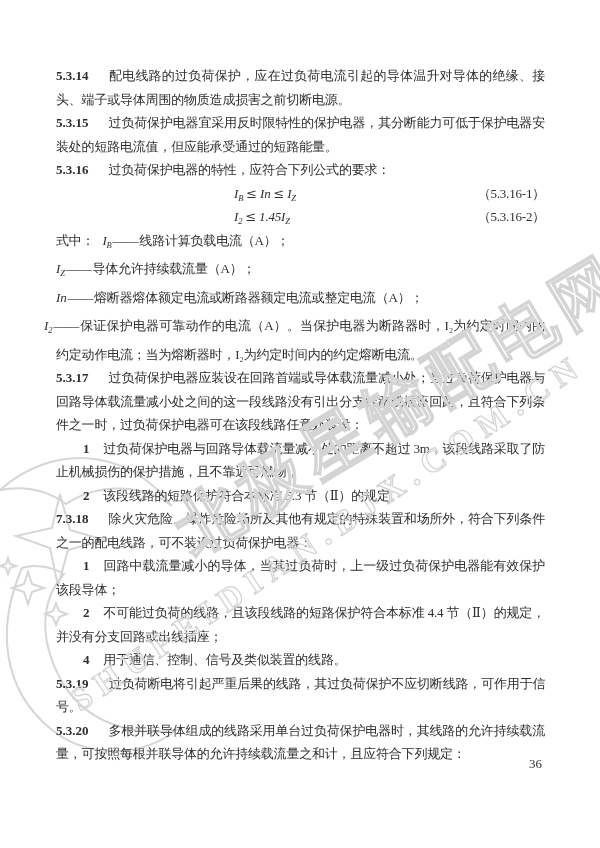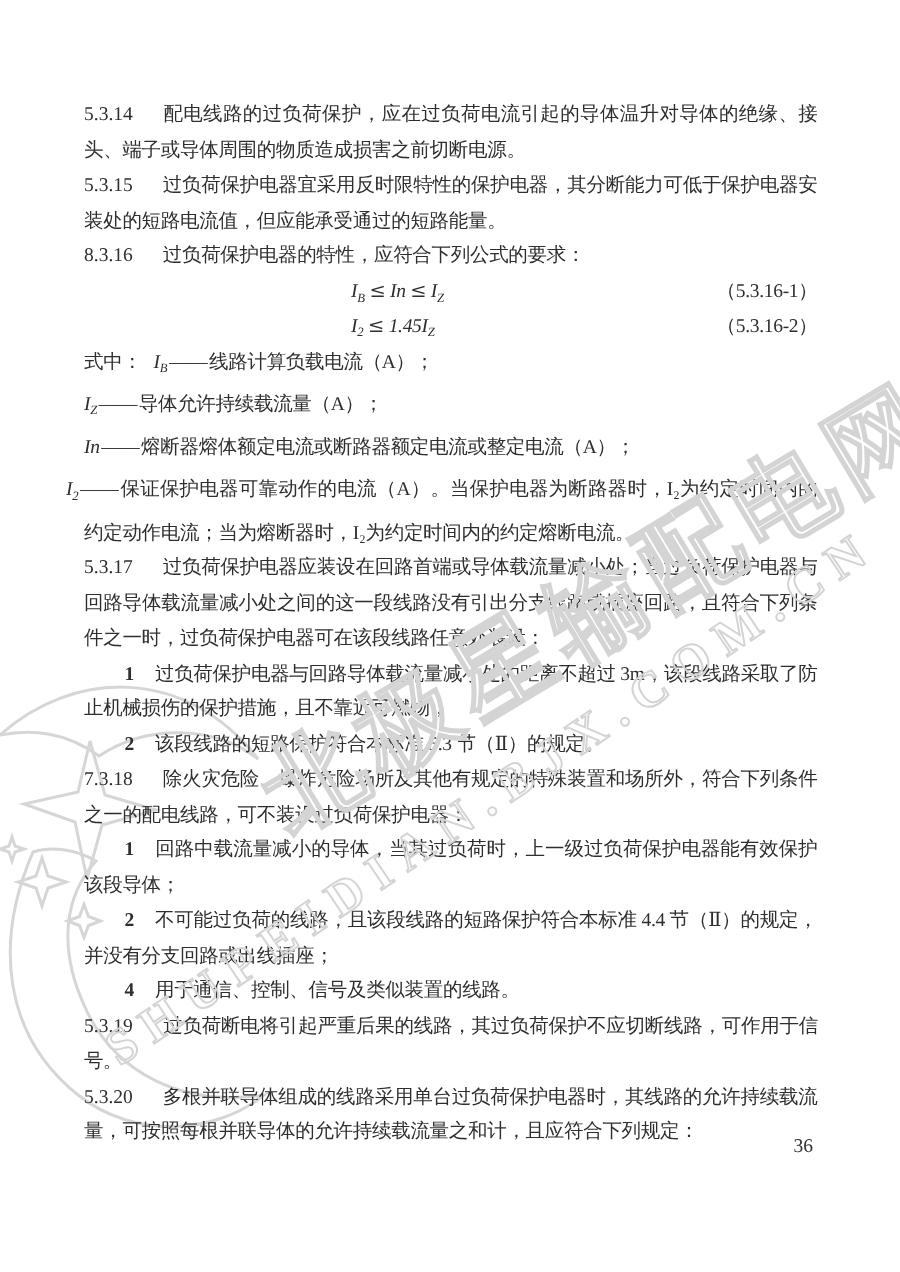--- a/index.html
+++ b/index.html
@@ -9,21 +9,21 @@
     font-family:"Liberation Serif","DejaVu Serif",serif;
     color:#2e2e2e;
   }
   
   .page-content{
     position:absolute;left:56px;top:64px;width:489px;
     font-size:13px;line-height:23.5px;text-align:justify;
     letter-spacing:-0.2px;z-index:2;
   }
   .page-content p{margin:0;padding:0;}
-  .cnum{font-weight:normal;margin-right:20px;letter-spacing:0;}
+  .cnum{font-weight:bold;margin-right:20px;letter-spacing:0;}
   .sub{text-indent:27px;}
   .sub b{font-weight:bold;margin-right:14px;}
   .tight{letter-spacing:-0.55px;}
   
   .formula-row{position:relative;padding-left:178px;height:23.5px;}
   .formula{font-style:italic;margin-top:24px;}
   .formula i{font-style:italic;}
   .formula .op{font-style:normal;margin:0 3px;font-family:"DejaVu Serif",serif;}
   sub{font-size:8.5px;font-style:italic;vertical-align:-3px;letter-spacing:0;}
   .formula-ref{position:absolute;right:0;top:0;font-style:normal;}
@@ -67,21 +67,21 @@
 </svg>
 <div class="wm wm-cn">北极星输配电网</div>
 <div class="wm wm-url">SHUPEIDIAN.BJX.COM.CN</div>
 
 <div class="page-content">
 
   <p><b class="cnum">5.3.14</b><span>配电线路的过负荷保护，应在过负荷电流引起的导体温升对导体的绝缘、接头、端子或导体周围的物质造成损害之前切断电源。</span></p>
 
   <p><b class="cnum">5.3.15</b><span>过负荷保护电器宜采用反时限特性的保护电器，其分断能力可低于保护电器安装处的短路电流值，但应能承受通过的短路能量。</span></p>
 
-  <p><b class="cnum">8.3.16</b><span>过负荷保护电器的特性，应符合下列公式的要求：</span></p>
+  <p><b class="cnum">5.3.16</b><span>过负荷保护电器的特性，应符合下列公式的要求：</span></p>
 
   <div class="formula-row">
     <span class="formula"><i>I</i><sub>B</sub><span class="op">≤</span><i>In</i><span class="op">≤</span><i>I</i><sub>Z</sub></span>
     <span class="formula-ref">（5.3.16-1）</span>
   </div>
 
   <div class="formula-row">
     <span class="formula"><i>I</i><sub>2</sub><span class="op">≤</span><i>1.45</i><span></span><i>I</i><sub>Z</sub></span>
     <span class="formula-ref">（5.3.16-2）</span>
   </div>

